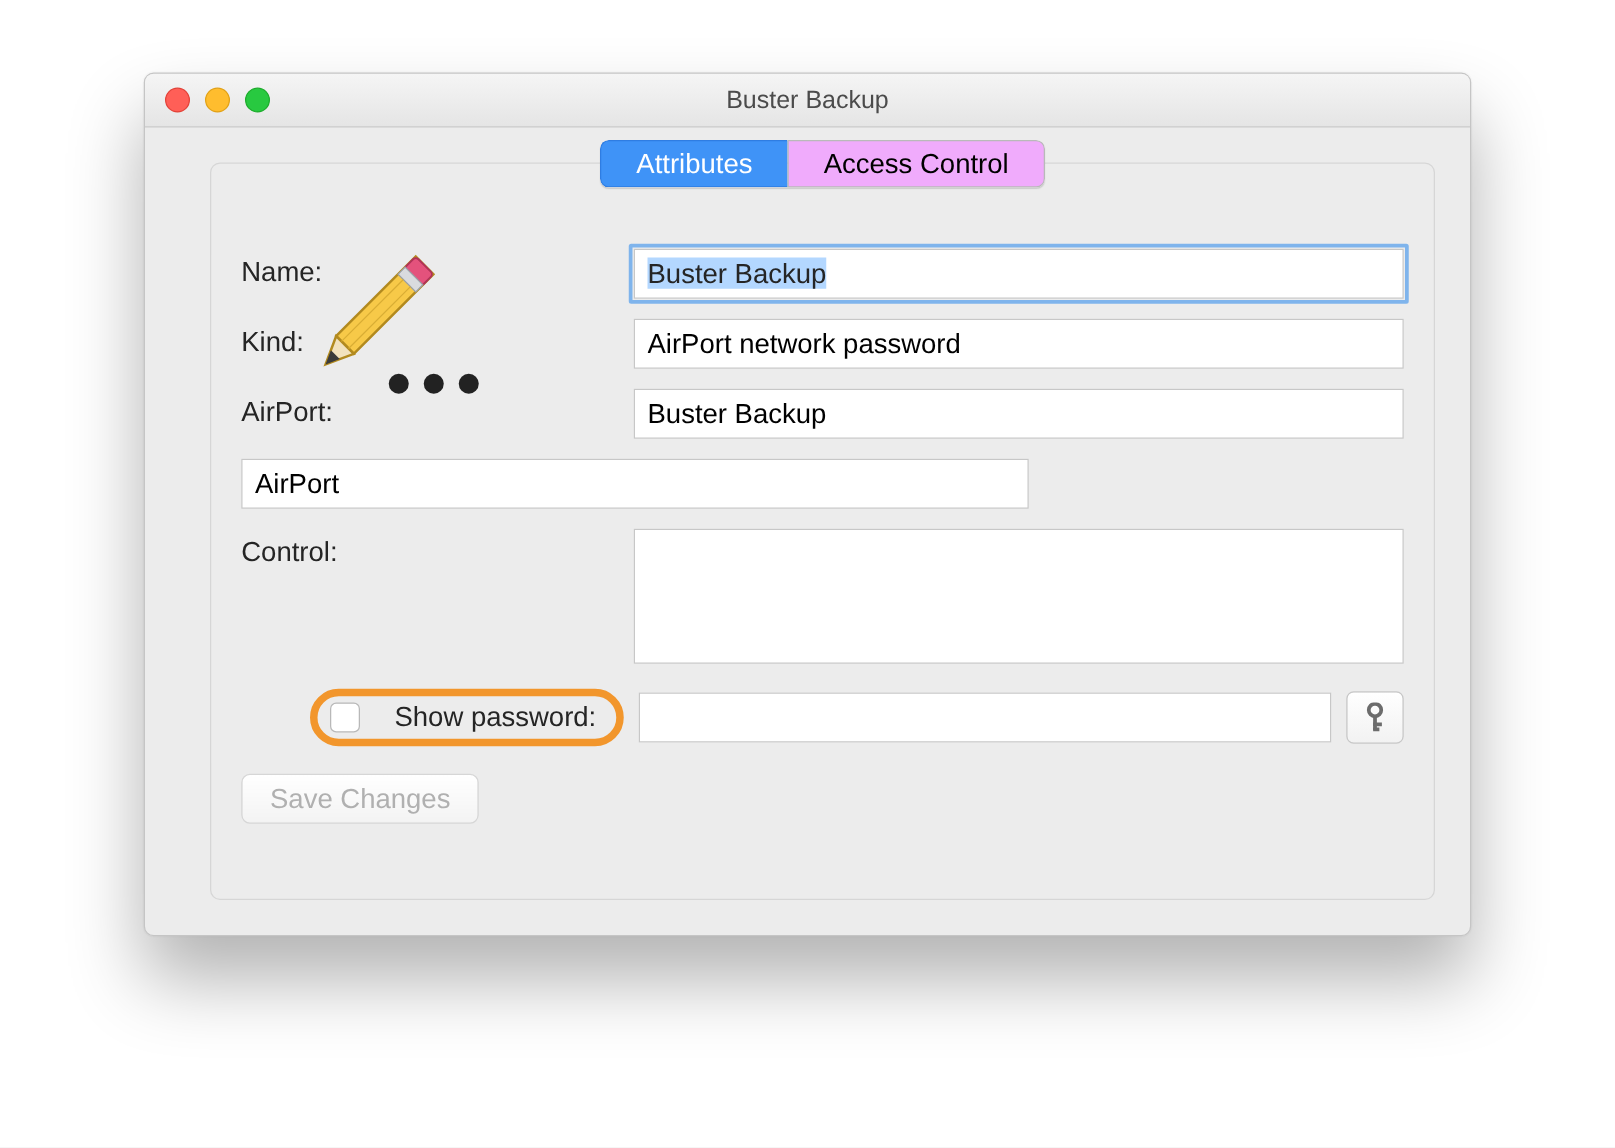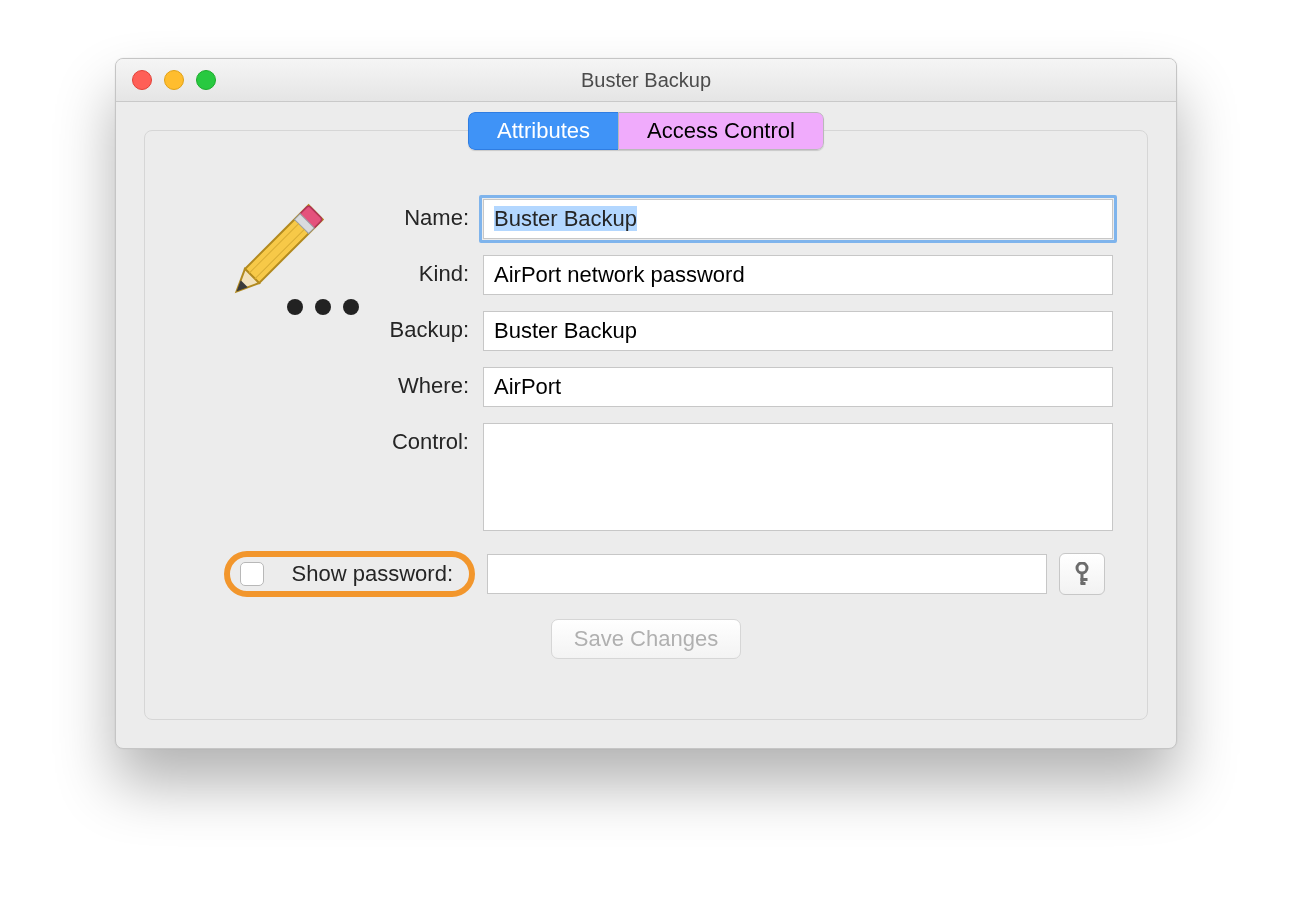--- a/index.html
+++ b/index.html
@@ -42,20 +42,21 @@
     left:16px;top:50%;transform:translateY(-50%);
   }
   .dot{width:18px;height:18px;border-radius:50%;}
   .red{background:#ff5f57;border:1px solid #e24238;}
   .yellow{background:#ffbd2e;border:1px solid #e1a116;}
   .green{background:#28c940;border:1px solid #1dac2c;}
   .title{flex:1;text-align:center;font-size:20px;color:#4b4b4b;}
   
   .content{
     padding:28px;
+    margin-left:24px;
   }
   .panel{
     background:#ececec;
     border:1px solid #d6d6d6;
     border-radius:8px;
     padding:0 24px 28px 24px;
     position:relative;
     min-height:560px;
   }
   
@@ -89,21 +90,20 @@
     padding-top:30px;
     position:relative;
   }
   .row{
     display:flex;
     align-items:flex-start;
     margin-bottom:16px;
   }
   .lbl{
     width:300px;
-    text-align:right;
     padding-right:14px;
     padding-top:6px;
     font-size:22px;
   }
   .ctrl{flex:1;max-width:630px;}
   input[type=text].field,textarea.field{
     width:100%;
     box-sizing:border-box;
     font:inherit;
     font-size:22px;
@@ -163,21 +163,21 @@
     max-width:560px;
   }
   .pw-field input{width:100%;height:40px;border:1px solid #c7c7c7;background:#fff;font:inherit;padding:4px 10px;box-sizing:border-box;}
   .key-btn{
     width:44px;height:40px;margin-left:12px;
     border:1px solid #c7c7c7;border-radius:6px;
     background:linear-gradient(#fff,#f2f2f2);
     display:flex;align-items:center;justify-content:center;
   }
   
-  .save-row{display:flex;justify-content:center;margin-top:24px;}
+  .save-row{display:flex;justify-content:flex-start;margin-top:24px;}
   .save-btn{
     font:inherit;font-size:22px;
     padding:6px 22px;
     border:1px solid #d6d6d6;border-radius:7px;
     background:linear-gradient(#ffffff,#f3f3f3);
     color:#b0b0b0;
   }
   .sel{
     background:#b3d7ff;
   }
@@ -241,28 +241,27 @@
           </div>
 
           <div class="row">
             <div class="lbl">Kind:</div>
             <div class="ctrl">
               <input type="text" class="field" value="AirPort network password" style="">
             </div>
           </div>
 
           <div class="row">
-            <div class="lbl">Backup:</div>
+            <div class="lbl">AirPort:</div>
             <div class="ctrl">
               <input type="text" class="field" value="Buster Backup" style="">
             </div>
           </div>
 
           <div class="row">
-            <div class="lbl">Where:</div>
             <div class="ctrl">
               <input type="text" class="field" value="AirPort" style="">
             </div>
           </div>
 
           <div class="row">
             <div class="lbl">Control:</div>
             <div class="ctrl">
               <textarea class="field" value="" style=""></textarea>
             </div>

